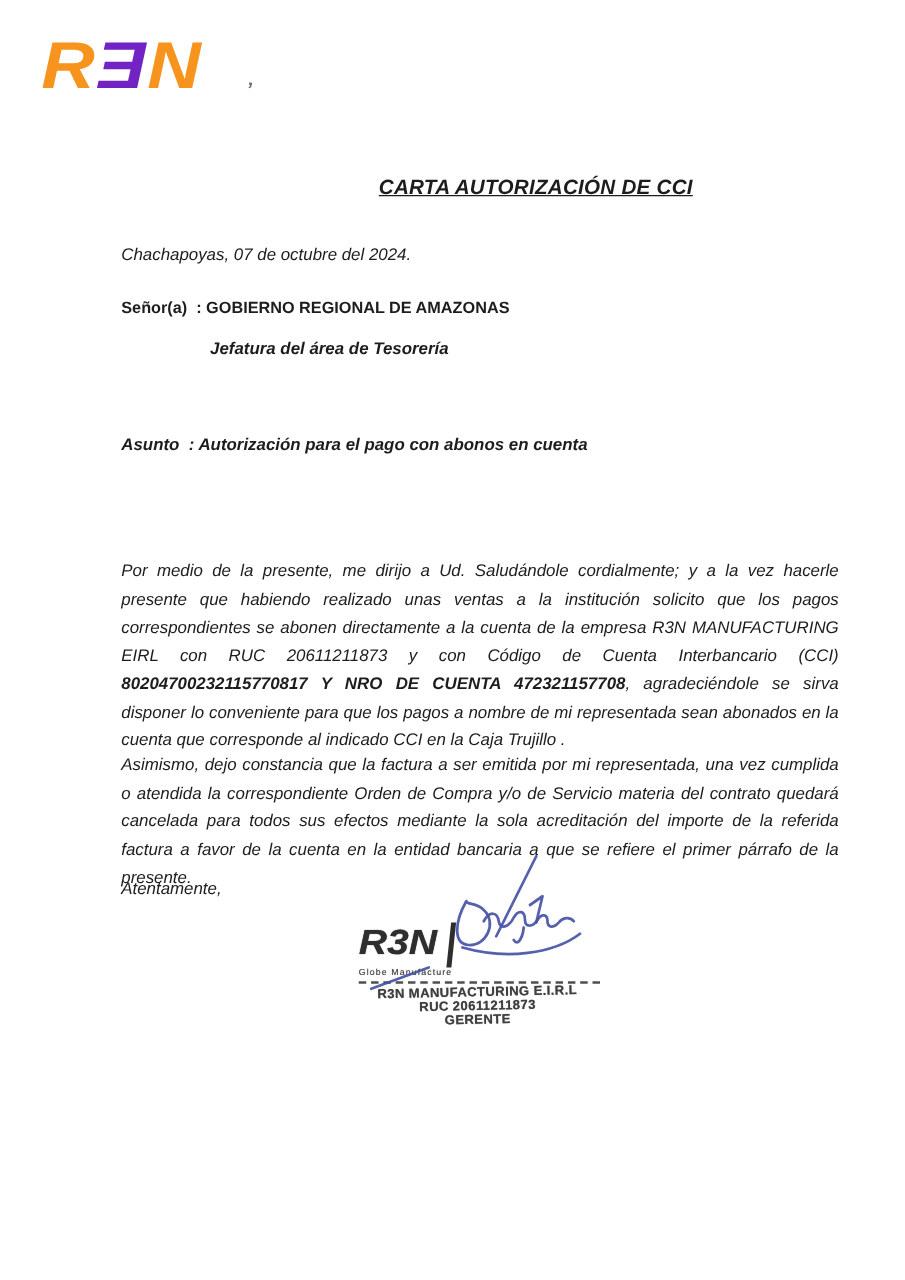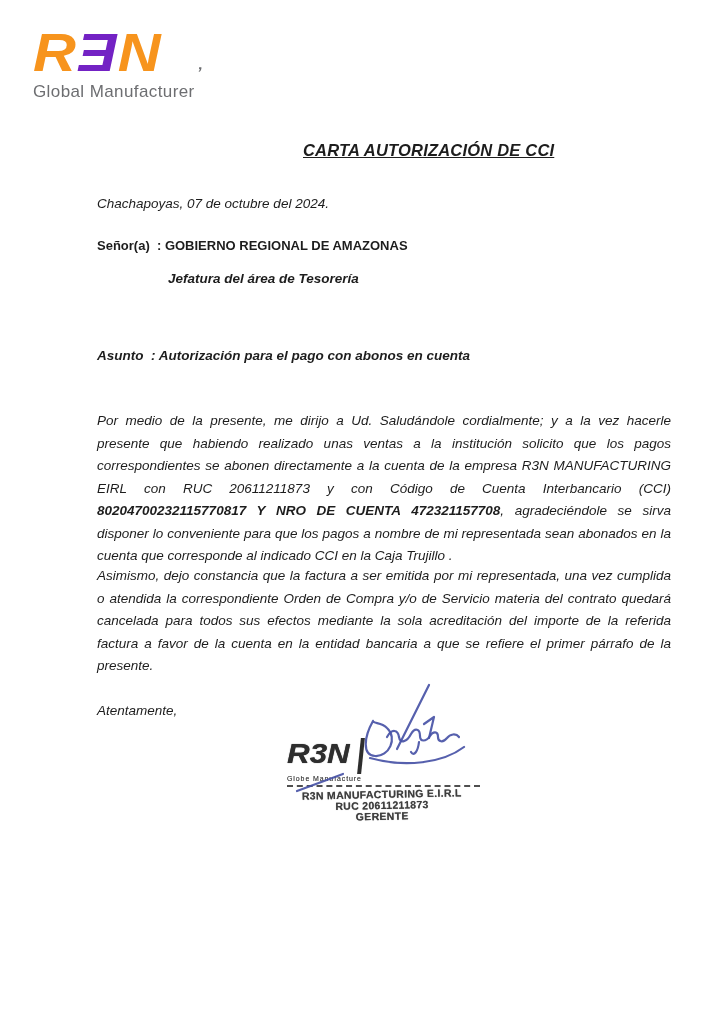--- a/index.html
+++ b/index.html
@@ -64,20 +64,21 @@
     left:97px;top:348px;
     font-size:13.5px;font-weight:bold;font-style:italic;
     white-space:pre;
     text-align:center;
   }
   .para{
     left:97px;width:574px;
     font-size:13.5px;font-style:italic;
     line-height:22.5px;
     text-align:justify;
+    margin-top:36px;
   }
   .para-1{top:410px;}
   .para-2{top:565px;}
   .para b{font-weight:bold;}
   .closing{
     left:97px;top:703px;
     font-size:13.5px;font-style:italic;
     white-space:pre;
   }
 
@@ -132,21 +133,20 @@
     stroke-linecap:round;
     stroke-linejoin:round;
     opacity:0.92;
   }
 </style>
 </head>
 <body style="--orange: #F7941D; --purple: #7322C4; --gray: #6D6E71; --ink: #4853A6; --stamp: #2e2e2e;">
 
 <div class="abs logo">
   <div class="logo-word"><span class="logo-r">R</span><span class="logo-three">Ǝ</span><span class="logo-n">N</span></div>
-  <div class="logo-tagline">Global Manufacturer</div>
 </div>
 <div class="abs logo-tick">’</div>
 
 <div class="abs title">CARTA AUTORIZACIÓN DE CCI</div>
 
 <div class="abs dateline">Chachapoyas, 07 de octubre del 2024.</div>
 
 <div class="abs addr-line1">Señor(a)  : GOBIERNO REGIONAL DE AMAZONAS</div>
 <div class="abs addr-line2">Jefatura del área de Tesorería</div>
 

